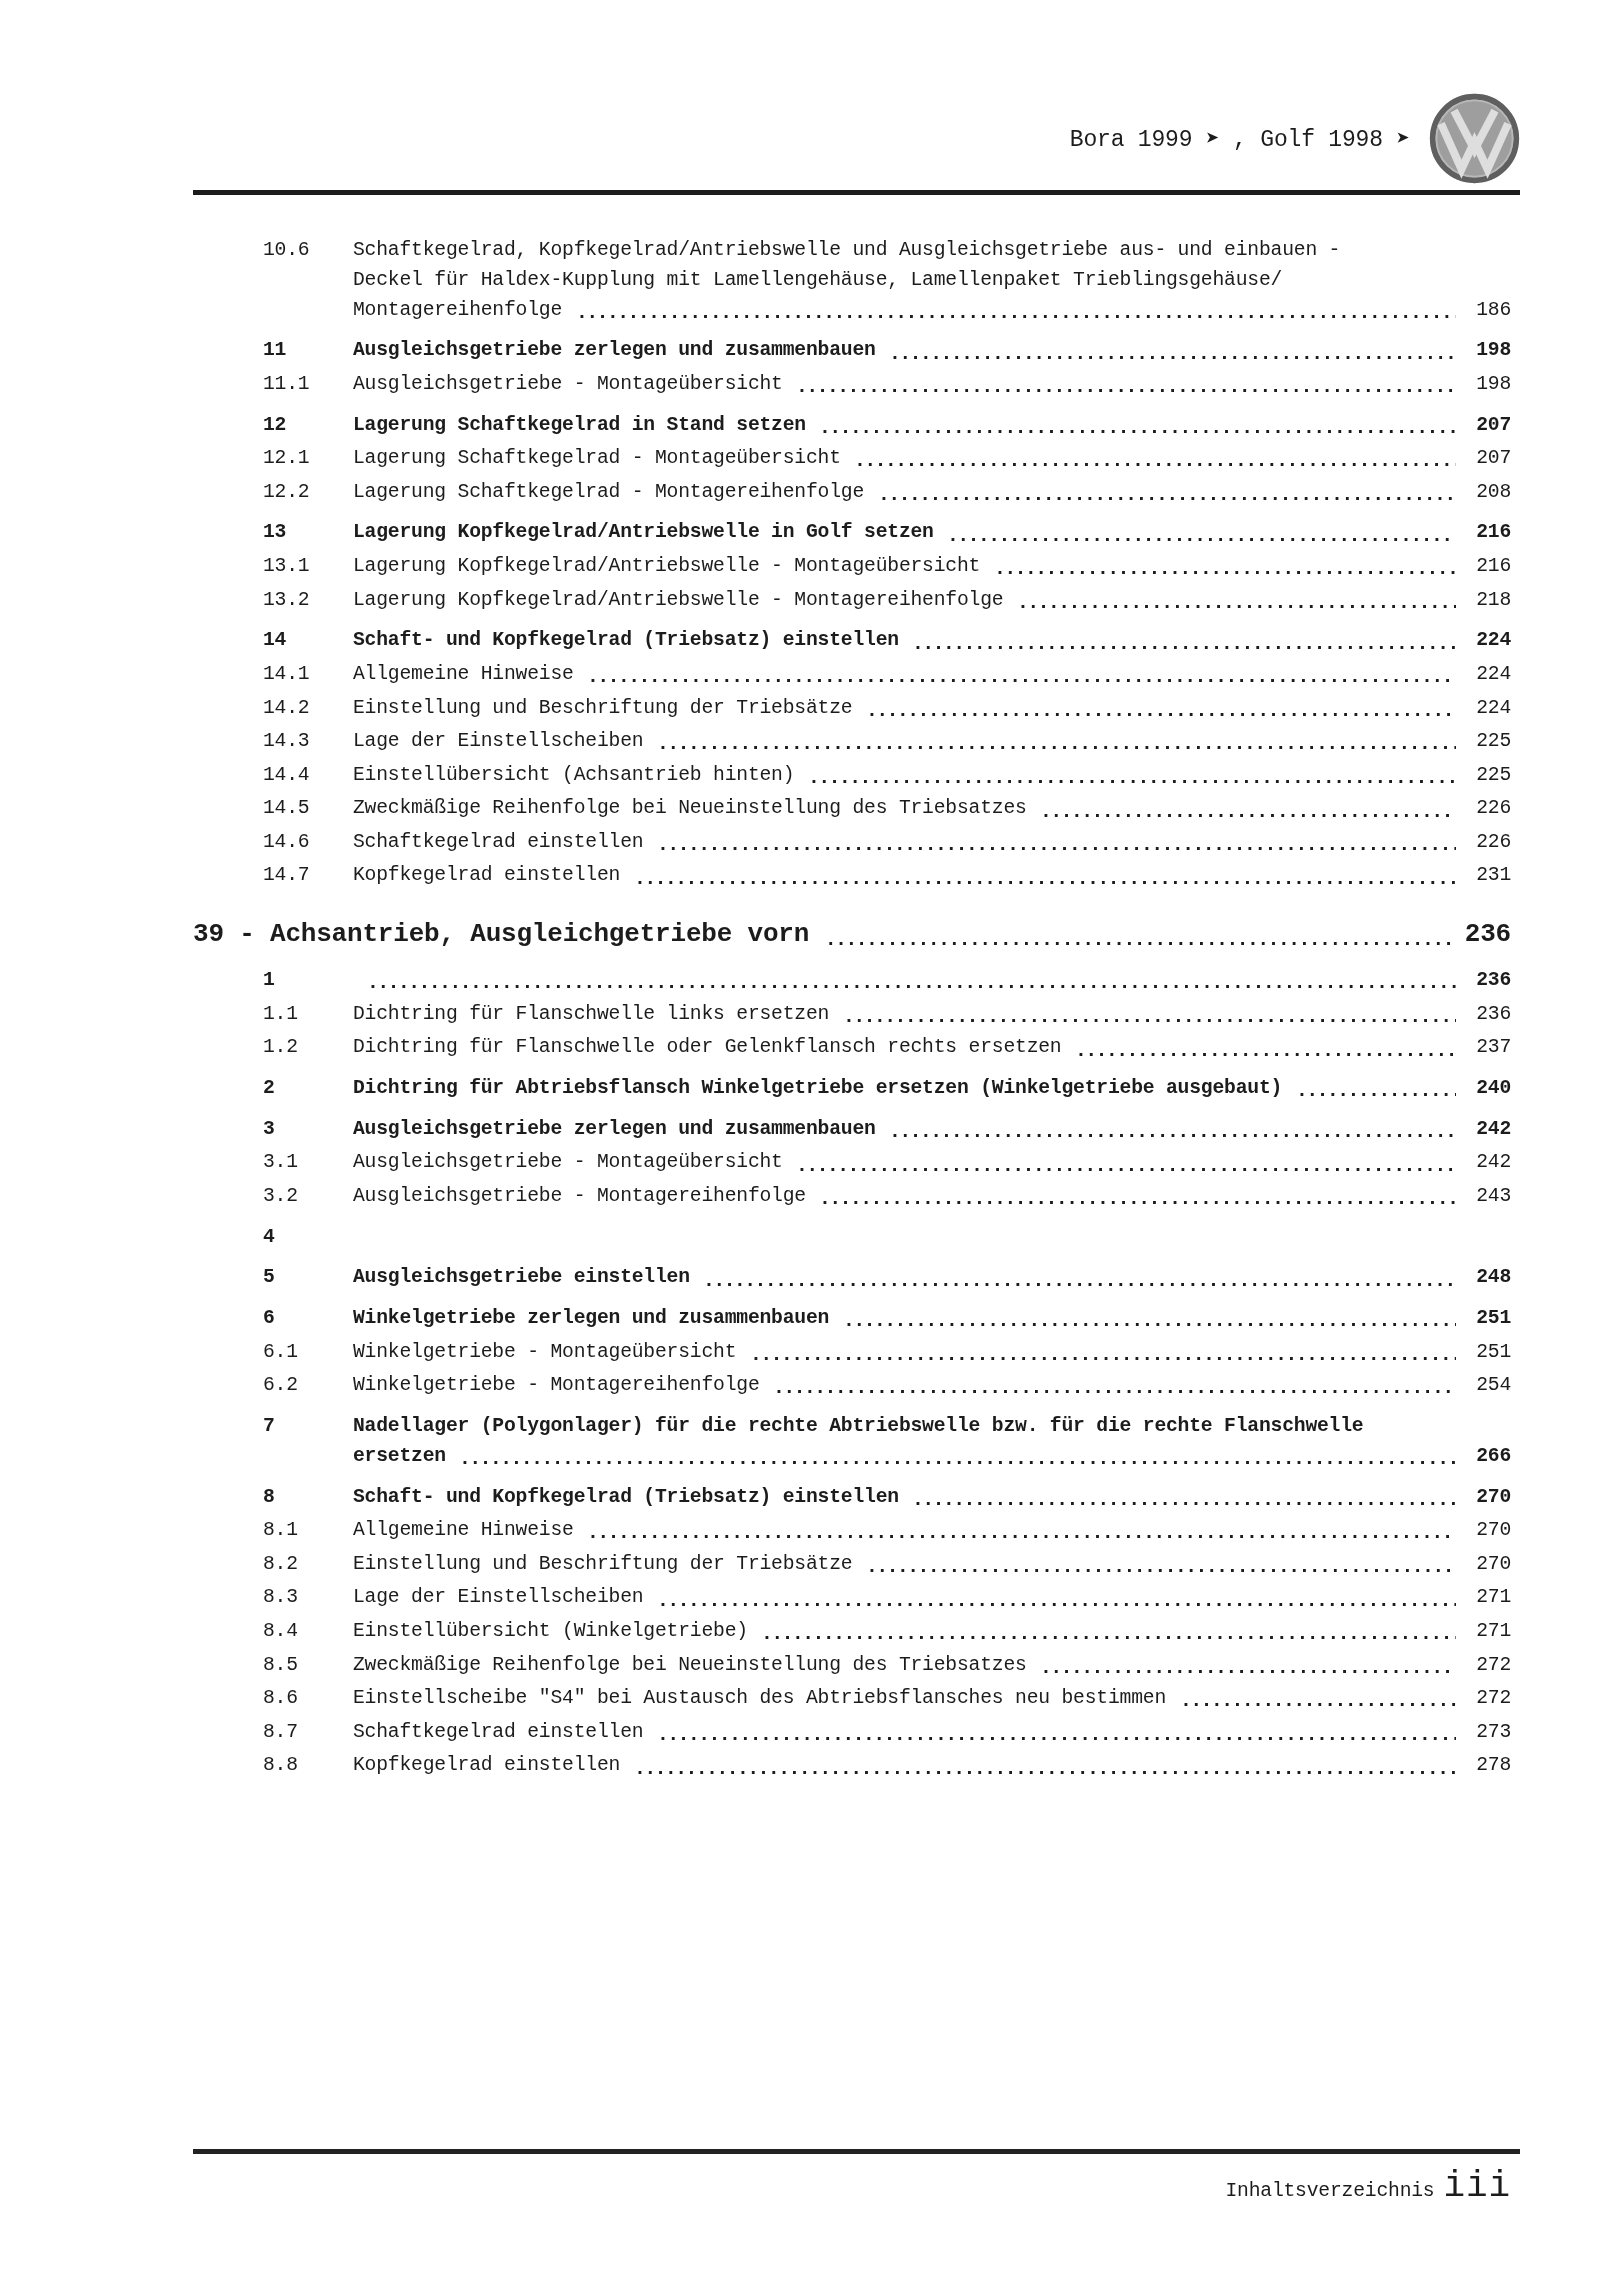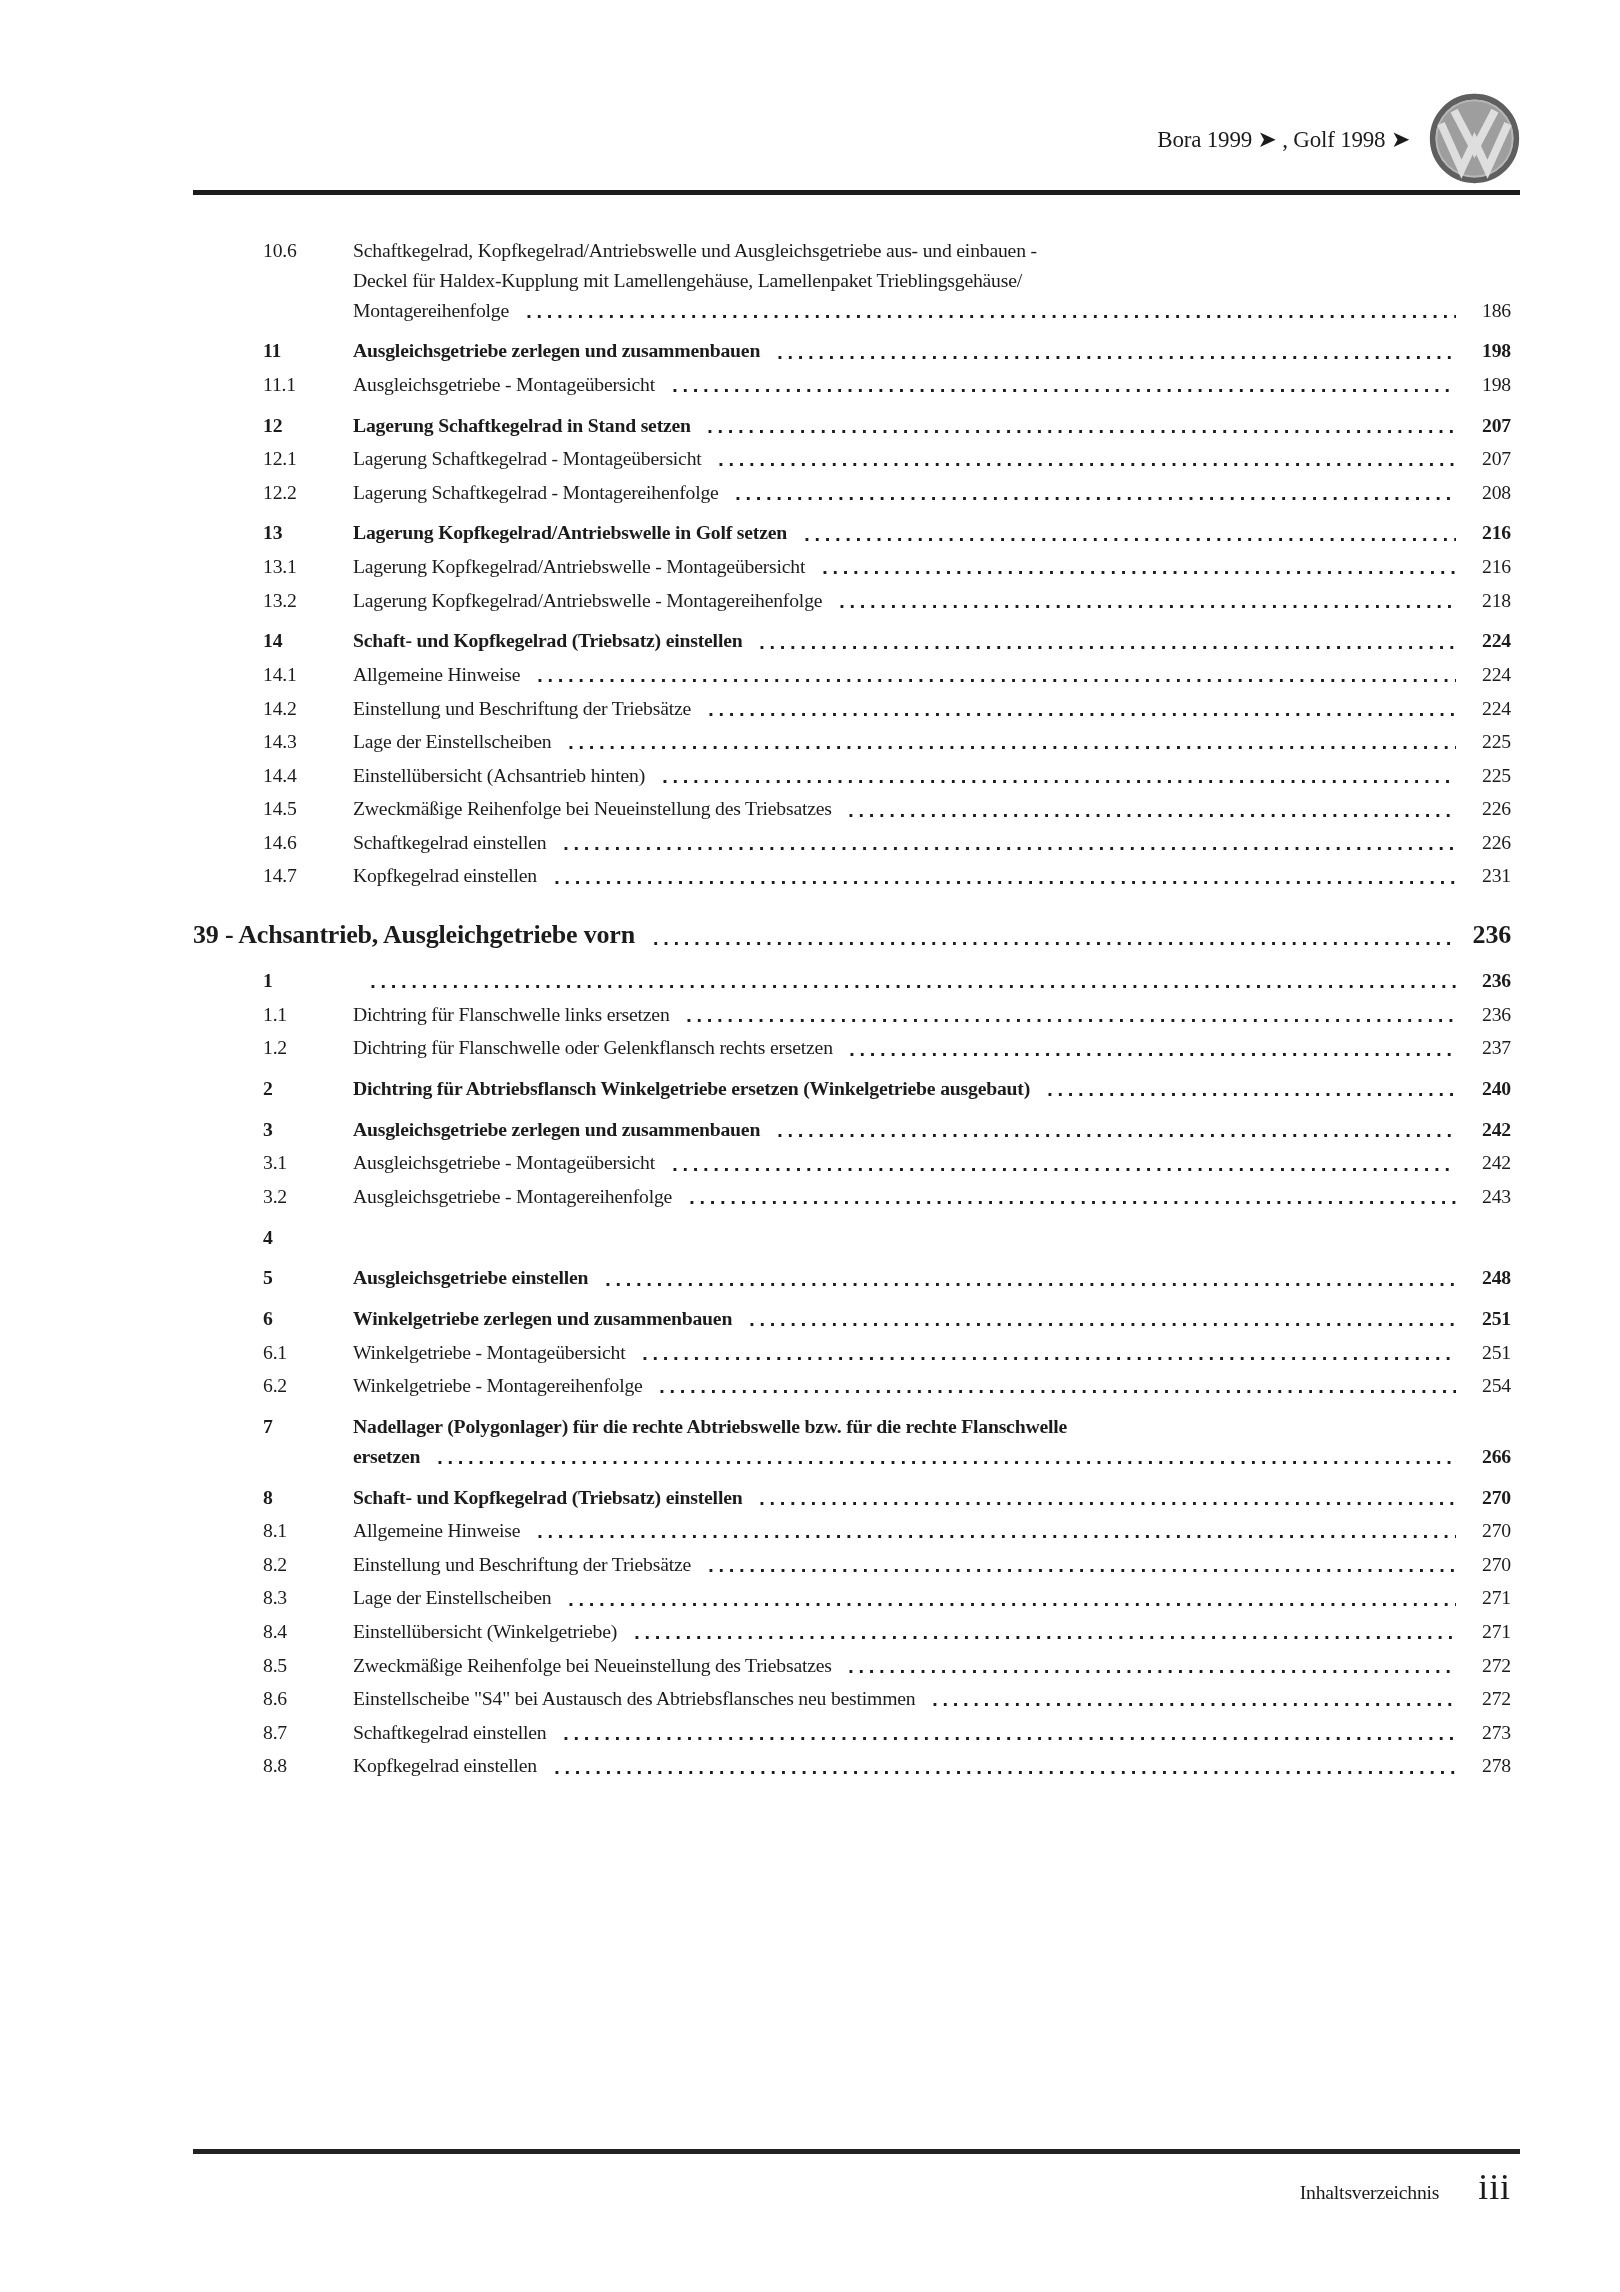--- a/index.html
+++ b/index.html
@@ -2,21 +2,21 @@
 <html style="font-size:14.3px"><head>
 <meta charset="utf-8">
 <style>
   html, body { margin: 0; padding: 0; background: #ffffff; }
   .page {
     position: relative;
     width: 1620px;
     height: 2250px;
     background: #ffffff;
     overflow: hidden;
-    font-family: Liberation Serif, serif;
+    font-family: Liberation Mono, monospace;
     color: #1c1c1c;
     letter-spacing: -0.2px;
   }
 
   
   .header-text {
     position: absolute;
     top: 124px;
     right: 210px;
     text-align: right;
@@ -99,21 +99,21 @@
     width: 1327px;
     height: 5.4px;
     background: #222222;
   }
   .footer-text {
     position: absolute;
     right: 109px;
     top: 2166px;
     display: flex;
     align-items: baseline;
-    gap: 39px;
+    gap: 9px;
   }
   .footer-label { font-size: 19.7px; }
   .footer-page  { font-size: 36px; letter-spacing: 0.9px; }
 </style>
 </head>
 <body>
 
 <div class="page">
 
   <div class="header-text">

